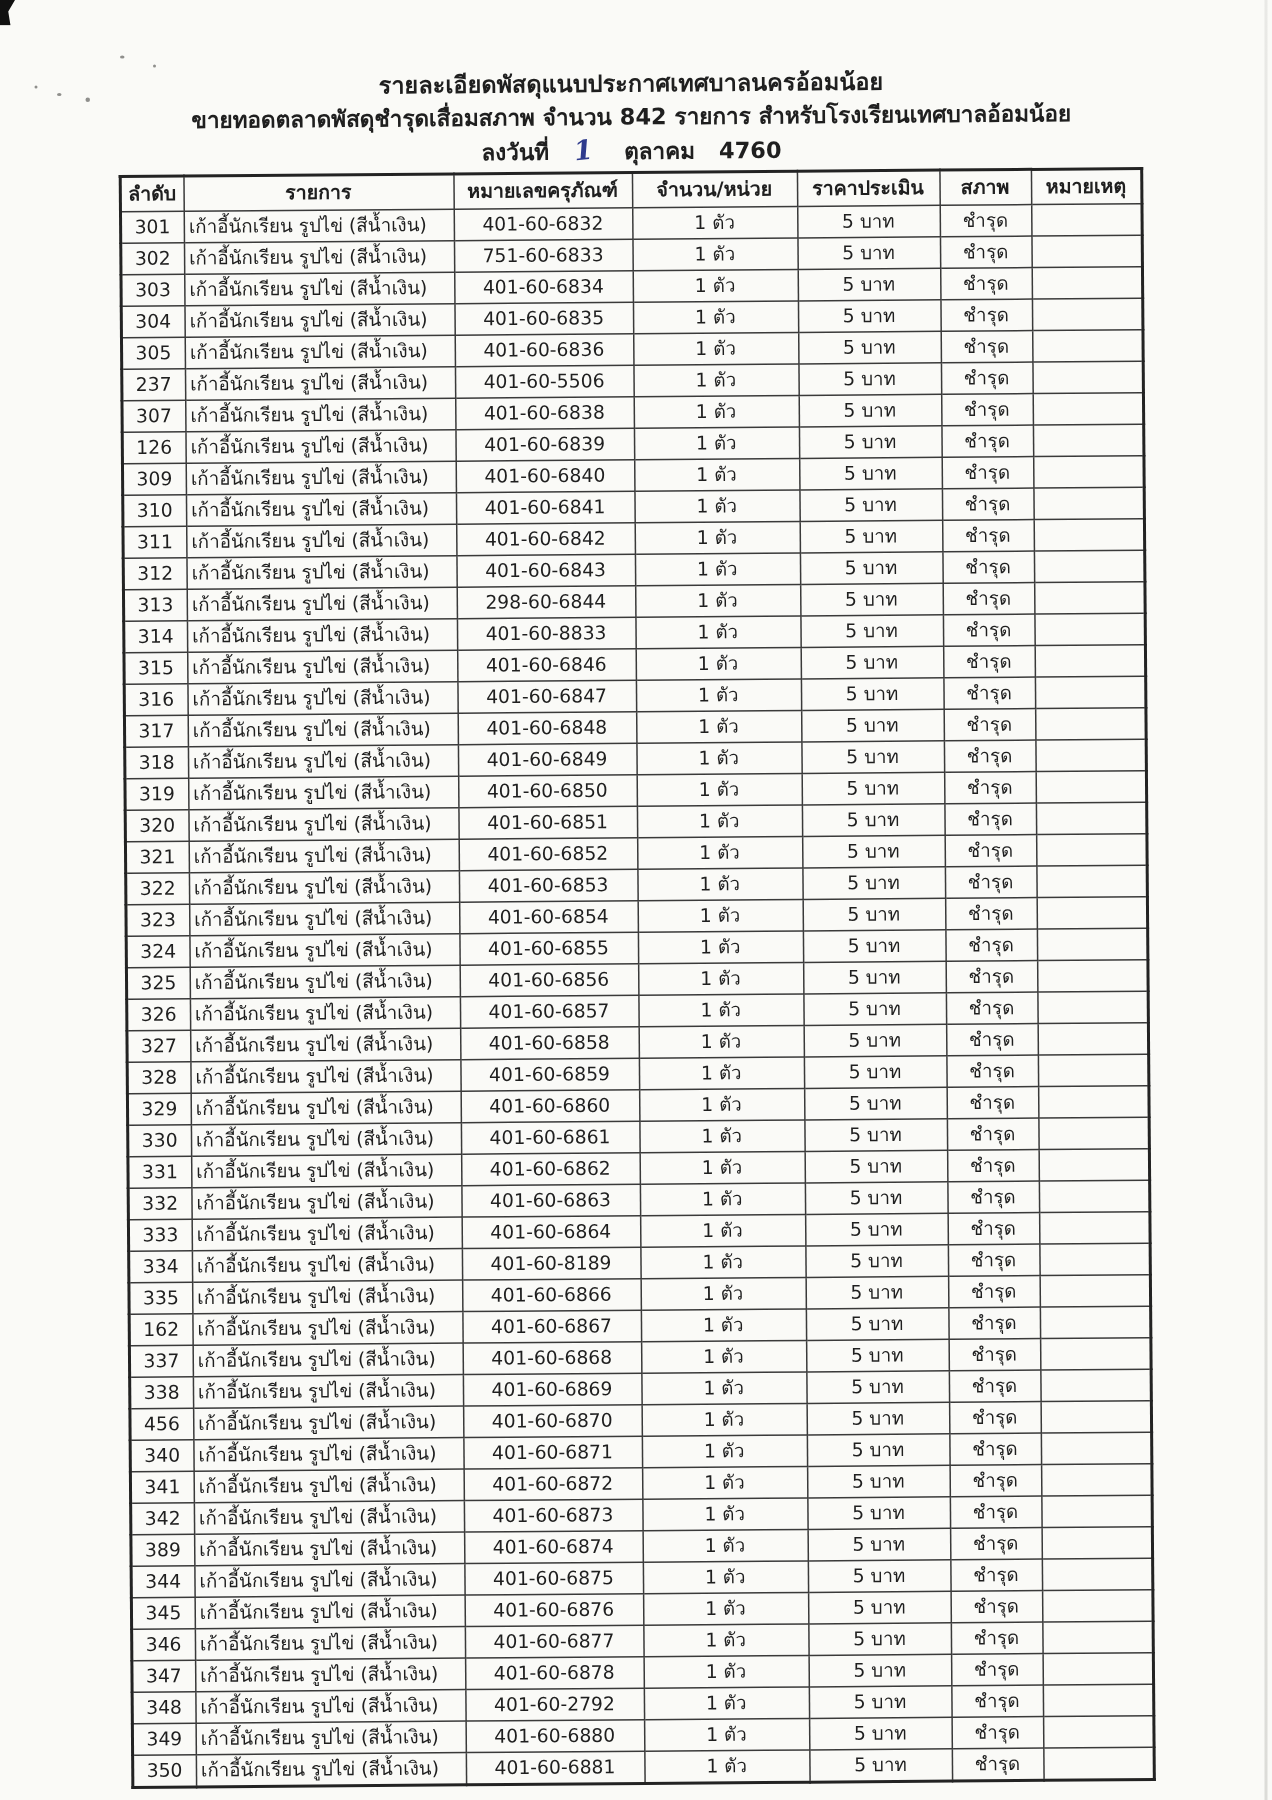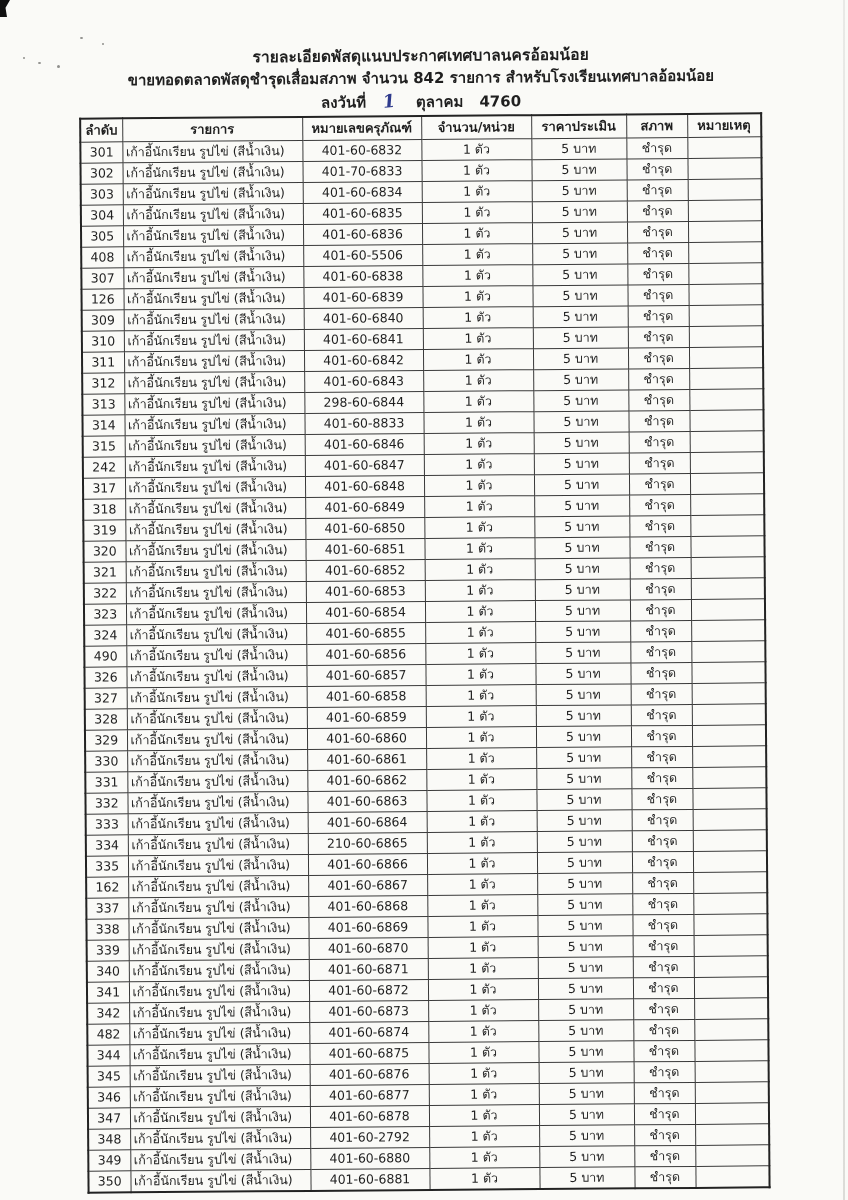--- a/index.html
+++ b/index.html
@@ -159,21 +159,21 @@
     <td class="c-asset">401-60-6832</td>
     <td class="c-qty">1 ตัว</td>
     <td class="c-price">5 บาท</td>
     <td class="c-cond">ชำรุด</td>
     <td class="c-remark"></td>
   </tr>
 
   <tr>
     <td class="c-no">302</td>
     <td class="c-item">เก้าอี้นักเรียน รูปไข่ (สีน้ำเงิน)</td>
-    <td class="c-asset">401-70-6833</td>
+    <td class="c-asset">751-60-6833</td>
     <td class="c-qty">1 ตัว</td>
     <td class="c-price">5 บาท</td>
     <td class="c-cond">ชำรุด</td>
     <td class="c-remark"></td>
   </tr>
 
   <tr>
     <td class="c-no">303</td>
     <td class="c-item">เก้าอี้นักเรียน รูปไข่ (สีน้ำเงิน)</td>
     <td class="c-asset">401-60-6834</td>
@@ -197,21 +197,21 @@
     <td class="c-no">305</td>
     <td class="c-item">เก้าอี้นักเรียน รูปไข่ (สีน้ำเงิน)</td>
     <td class="c-asset">401-60-6836</td>
     <td class="c-qty">1 ตัว</td>
     <td class="c-price">5 บาท</td>
     <td class="c-cond">ชำรุด</td>
     <td class="c-remark"></td>
   </tr>
 
   <tr>
-    <td class="c-no">408</td>
+    <td class="c-no">237</td>
     <td class="c-item">เก้าอี้นักเรียน รูปไข่ (สีน้ำเงิน)</td>
     <td class="c-asset">401-60-5506</td>
     <td class="c-qty">1 ตัว</td>
     <td class="c-price">5 บาท</td>
     <td class="c-cond">ชำรุด</td>
     <td class="c-remark"></td>
   </tr>
 
   <tr>
     <td class="c-no">307</td>
@@ -297,21 +297,21 @@
     <td class="c-no">315</td>
     <td class="c-item">เก้าอี้นักเรียน รูปไข่ (สีน้ำเงิน)</td>
     <td class="c-asset">401-60-6846</td>
     <td class="c-qty">1 ตัว</td>
     <td class="c-price">5 บาท</td>
     <td class="c-cond">ชำรุด</td>
     <td class="c-remark"></td>
   </tr>
 
   <tr>
-    <td class="c-no">242</td>
+    <td class="c-no">316</td>
     <td class="c-item">เก้าอี้นักเรียน รูปไข่ (สีน้ำเงิน)</td>
     <td class="c-asset">401-60-6847</td>
     <td class="c-qty">1 ตัว</td>
     <td class="c-price">5 บาท</td>
     <td class="c-cond">ชำรุด</td>
     <td class="c-remark"></td>
   </tr>
 
   <tr>
     <td class="c-no">317</td>
@@ -387,21 +387,21 @@
     <td class="c-no">324</td>
     <td class="c-item">เก้าอี้นักเรียน รูปไข่ (สีน้ำเงิน)</td>
     <td class="c-asset">401-60-6855</td>
     <td class="c-qty">1 ตัว</td>
     <td class="c-price">5 บาท</td>
     <td class="c-cond">ชำรุด</td>
     <td class="c-remark"></td>
   </tr>
 
   <tr>
-    <td class="c-no">490</td>
+    <td class="c-no">325</td>
     <td class="c-item">เก้าอี้นักเรียน รูปไข่ (สีน้ำเงิน)</td>
     <td class="c-asset">401-60-6856</td>
     <td class="c-qty">1 ตัว</td>
     <td class="c-price">5 บาท</td>
     <td class="c-cond">ชำรุด</td>
     <td class="c-remark"></td>
   </tr>
 
   <tr>
     <td class="c-no">326</td>
@@ -479,21 +479,21 @@
     <td class="c-asset">401-60-6864</td>
     <td class="c-qty">1 ตัว</td>
     <td class="c-price">5 บาท</td>
     <td class="c-cond">ชำรุด</td>
     <td class="c-remark"></td>
   </tr>
 
   <tr>
     <td class="c-no">334</td>
     <td class="c-item">เก้าอี้นักเรียน รูปไข่ (สีน้ำเงิน)</td>
-    <td class="c-asset">210-60-6865</td>
+    <td class="c-asset">401-60-8189</td>
     <td class="c-qty">1 ตัว</td>
     <td class="c-price">5 บาท</td>
     <td class="c-cond">ชำรุด</td>
     <td class="c-remark"></td>
   </tr>
 
   <tr>
     <td class="c-no">335</td>
     <td class="c-item">เก้าอี้นักเรียน รูปไข่ (สีน้ำเงิน)</td>
     <td class="c-asset">401-60-6866</td>
@@ -527,21 +527,21 @@
     <td class="c-no">338</td>
     <td class="c-item">เก้าอี้นักเรียน รูปไข่ (สีน้ำเงิน)</td>
     <td class="c-asset">401-60-6869</td>
     <td class="c-qty">1 ตัว</td>
     <td class="c-price">5 บาท</td>
     <td class="c-cond">ชำรุด</td>
     <td class="c-remark"></td>
   </tr>
 
   <tr>
-    <td class="c-no">339</td>
+    <td class="c-no">456</td>
     <td class="c-item">เก้าอี้นักเรียน รูปไข่ (สีน้ำเงิน)</td>
     <td class="c-asset">401-60-6870</td>
     <td class="c-qty">1 ตัว</td>
     <td class="c-price">5 บาท</td>
     <td class="c-cond">ชำรุด</td>
     <td class="c-remark"></td>
   </tr>
 
   <tr>
     <td class="c-no">340</td>
@@ -567,21 +567,21 @@
     <td class="c-no">342</td>
     <td class="c-item">เก้าอี้นักเรียน รูปไข่ (สีน้ำเงิน)</td>
     <td class="c-asset">401-60-6873</td>
     <td class="c-qty">1 ตัว</td>
     <td class="c-price">5 บาท</td>
     <td class="c-cond">ชำรุด</td>
     <td class="c-remark"></td>
   </tr>
 
   <tr>
-    <td class="c-no">482</td>
+    <td class="c-no">389</td>
     <td class="c-item">เก้าอี้นักเรียน รูปไข่ (สีน้ำเงิน)</td>
     <td class="c-asset">401-60-6874</td>
     <td class="c-qty">1 ตัว</td>
     <td class="c-price">5 บาท</td>
     <td class="c-cond">ชำรุด</td>
     <td class="c-remark"></td>
   </tr>
 
   <tr>
     <td class="c-no">344</td>

